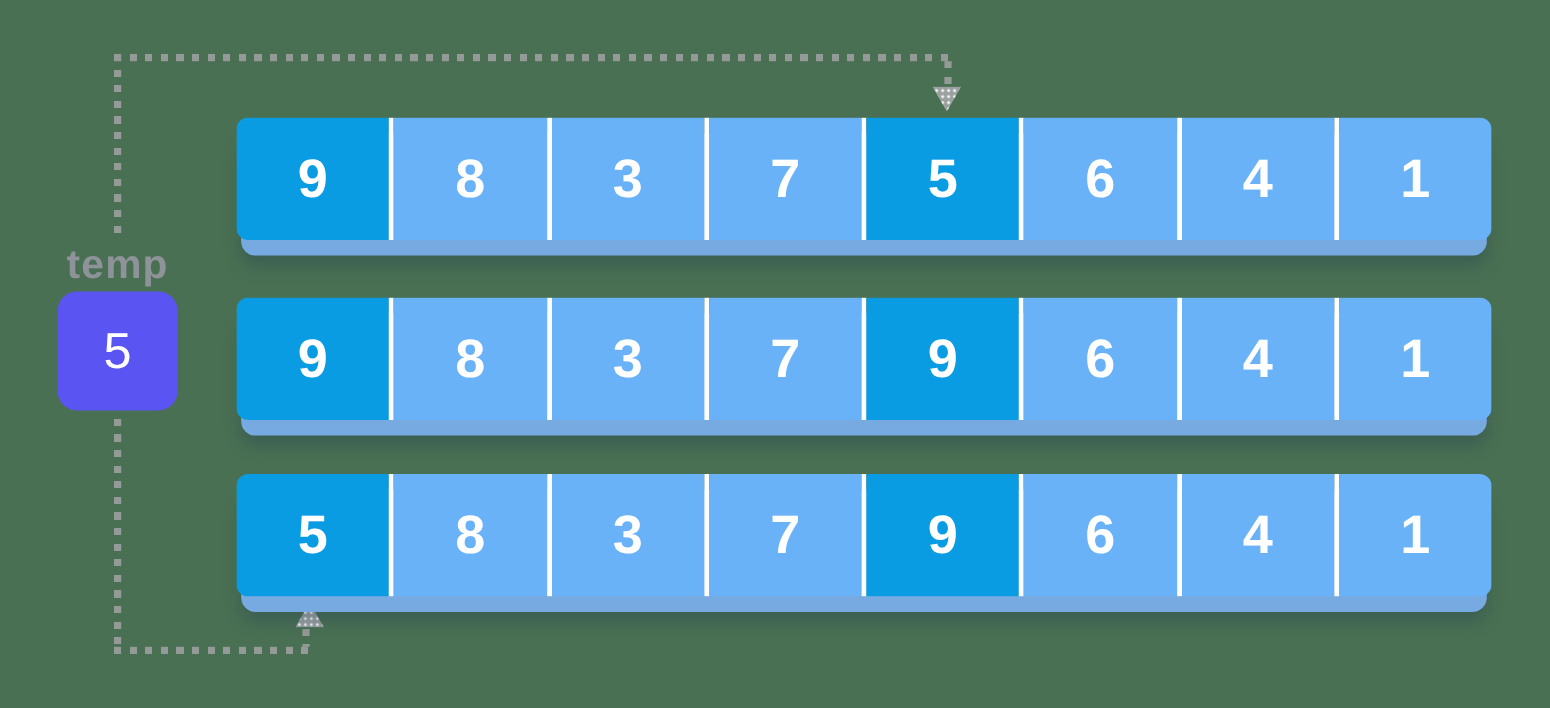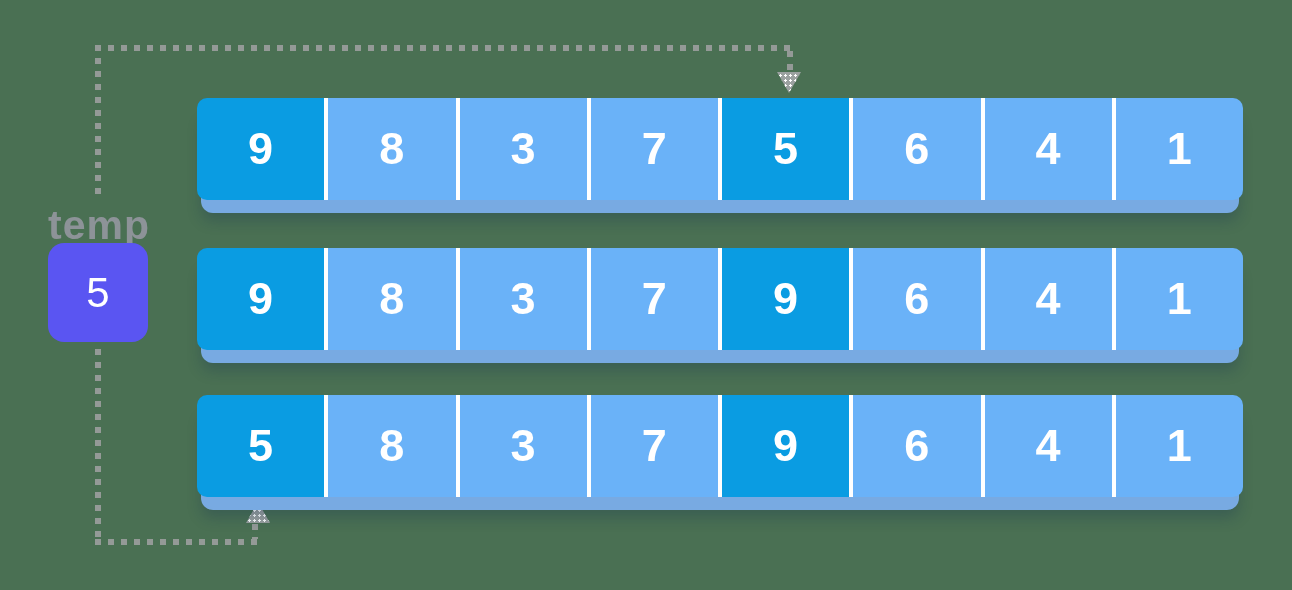--- a/index.html
+++ b/index.html
@@ -40,21 +40,21 @@
   .arrowhead.down { clip-path: polygon(0 0, 100% 0, 50% 100%); }
   .arrowhead.up   { clip-path: polygon(50% 0, 100% 100%, 0 100%); }
 
   
   .temp-label {
     position: absolute;
     left: 48px;
     top: 202px;
     width: 100px;
     text-align: center;
-    font-size: 41px;
+    font-size: 34px;
     font-weight: 700;
     letter-spacing: 1px;
     color: var(--temp-label);
   }
   .temp-box {
     position: absolute;
     left: 48px;
     top: 243px;
     width: 100px;
     height: 99px;

